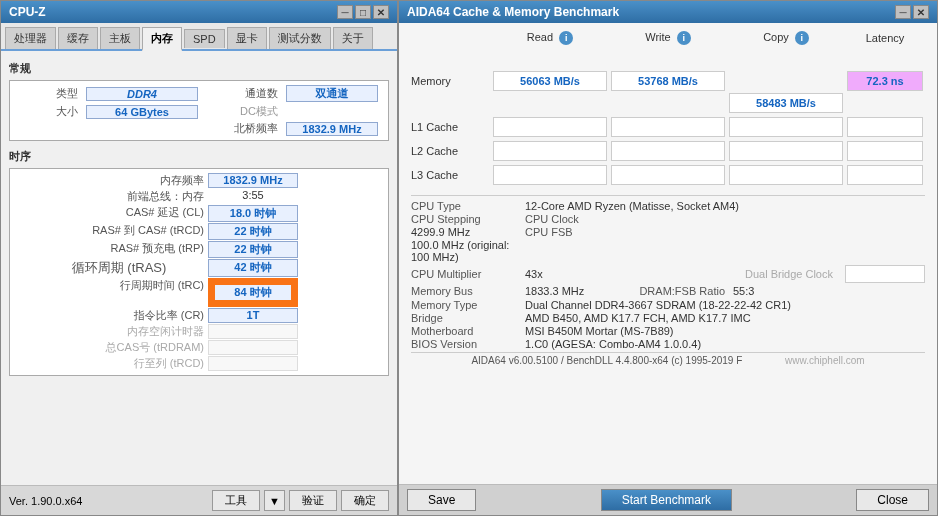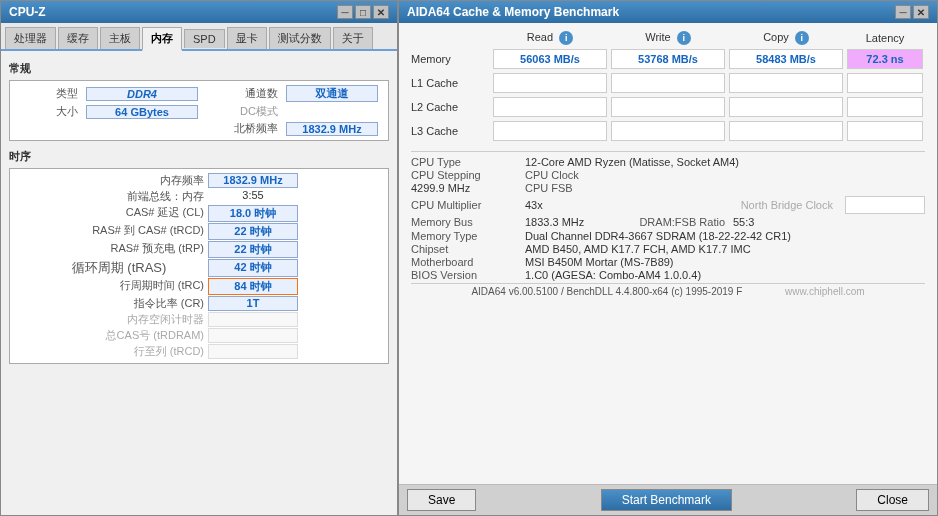--- a/index.html
+++ b/index.html
@@ -282,37 +282,48 @@
         <div style="text-align:right; color:#555; font-size:11px;">RAS# 到 CAS# (tRCD)</div>
         <div style="color:#1565c0; font-weight:bold; font-size:11px; background:#e8f0fe; border:1px solid #90a8d0; padding:0 4px; text-align:center;">22 时钟</div>
 
         <div style="text-align:right; color:#555; font-size:11px;">RAS# 预充电 (tRP)</div>
         <div style="color:#1565c0; font-weight:bold; font-size:11px; background:#e8f0fe; border:1px solid #90a8d0; padding:0 4px; text-align:center;">22 时钟</div>
 
         <div style="text-align:center; color:#555; font-size:13px;">循环周期 (tRAS)</div>
         <div style="color:#1565c0; font-weight:bold; font-size:11px; background:#e8f0fe; border:1px solid #90a8d0; padding:0 4px; text-align:center;">42 时钟</div>
 
         <div style="text-align:right; color:#555; font-size:11px;">行周期时间 (tRC)</div>
-        <div style="color:#1565c0; font-weight:bold; font-size:11px; background:#e8f0fe; border:1px solid #f97316; padding:0 4px; text-align:center;">84 时钟</div>
+        <div style="color:#1565c0; font-weight:bold; font-size:11px; background:#e8f0fe; border:7px solid #f97316; padding:0 4px; text-align:center;">84 时钟</div>
 
         <div style="text-align:right; color:#555; font-size:11px;">指令比率 (CR)</div>
         <div style="color:#1565c0; font-weight:bold; font-size:11px; background:#e8f0fe; border:1px solid #90a8d0; padding:0 4px; text-align:center;">1T</div>
 
         <div style="text-align:right; color:#aaa; font-size:11px;">内存空闲计时器</div>
         <div style="color:#aaa; font-size:11px; background:#f8f8f8; border:1px solid #ddd; padding:0 4px; text-align:center;"></div>
 
         <div style="text-align:right; color:#aaa; font-size:11px;">总CAS号 (tRDRAM)</div>
         <div style="color:#aaa; font-size:11px; background:#f8f8f8; border:1px solid #ddd; padding:0 4px; text-align:center;"></div>
 
         <div style="text-align:right; color:#aaa; font-size:11px;">行至列 (tRCD)</div>
         <div style="color:#aaa; font-size:11px; background:#f8f8f8; border:1px solid #ddd; padding:0 4px; text-align:center;"></div>
       </div>
     </div>
   </div>
 
+  <div class="cpuz-footer">
+    <div class="cpuz-footer-left">
+      <span>Ver. 1.90.0.x64</span>
+    </div>
+    <div style="display:flex; gap:4px;">
+      <button class="cpuz-footer-btn">工具</button>
+      <button class="cpuz-footer-dropdown">▼</button>
+      <button class="cpuz-footer-btn">验证</button>
+      <button class="cpuz-footer-btn">确定</button>
+    </div>
+  </div>
 </div>
 
 <div class="aida-window">
   <div class="aida-titlebar">
     <span>AIDA64 Cache &amp; Memory Benchmark</span>
     <div class="aida-titlebar-btns">
       <span>─</span>
       <span>✕</span>
     </div>
   </div>
@@ -337,21 +348,21 @@
     </div>
 
     <div style="display:grid; grid-template-columns:80px 1fr 1fr 1fr 80px; gap:0; align-items:center; margin-bottom:4px;">
       <div style="font-size:11px; color:#333;">Memory</div>
       <div style="padding:0 2px;">
         <div style="background:white; border:1px solid #ccc; height:20px; display:flex; align-items:center; padding:0 12px; font-size:11px; color:#1565c0; font-weight:bold; justify-content:center;">56063 MB/s</div>
       </div>
       <div style="padding:0 2px;">
         <div style="background:white; border:1px solid #ccc; height:20px; display:flex; align-items:center; padding:0 4px; font-size:11px; color:#1565c0; font-weight:bold; justify-content:center;">53768 MB/s</div>
       </div>
-      <div style="padding:0 2px;">
+      <div style="padding:0 2px;margin-top:44px;">
         <div style="background:white; border:1px solid #ccc; height:20px; display:flex; align-items:center; padding:0 4px; font-size:11px; color:#1565c0; font-weight:bold; justify-content:center;">58483 MB/s</div>
       </div>
       <div style="padding:0 2px;">
         <div style="background:#f0abfc; border:1px solid #ccc; height:20px; display:flex; align-items:center; padding:9px 4px; font-size:11px; color:#1565c0; font-weight:bold; justify-content:center;">72.3 ns</div>
       </div>
     </div>
 
     <div style="display:grid; grid-template-columns:80px 1fr 1fr 1fr 80px; gap:0; align-items:center; margin-bottom:4px;">
       <div style="font-size:11px; color:#333;">L1 Cache</div>
       <div style="padding:0 2px;">
@@ -406,42 +417,43 @@
 
       <div style="font-size:11px; color:#555;">CPU Type</div>
       <div style="font-size:11px; color:#333;">12-Core AMD Ryzen  (Matisse, Socket AM4)</div>
 
       <div style="font-size:11px; color:#555;">CPU Stepping</div>
 
       <div style="font-size:11px; color:#555;">CPU Clock</div>
       <div style="font-size:11px; color:#333;">4299.9 MHz</div>
 
       <div style="font-size:11px; color:#555;">CPU FSB</div>
+      <div style="font-size:11px; color:#333;">100.0 MHz  (original: 100 MHz)</div>
     </div>
 
     <div style="display:grid; grid-template-columns:110px 80px 1fr 80px; gap:1px 4px; margin-bottom:2px; align-items:center;">
       <div style="font-size:11px; color:#555;">CPU Multiplier</div>
       <div style="font-size:11px; color:#333;">43x</div>
-      <div style="font-size:11px; color:#aaa; text-align:right; padding-right:8px;">North Bridge Clock</div>
+      <div style="font-size:11px; color:#aaa; text-align:right; padding-right:8px;">Dual Bridge Clock</div>
       <div style="background:white; border:1px solid #ccc; height:18px;"></div>
     </div>
 
     <div style="display:grid; grid-template-columns:110px 100px 100px 50px; gap:1px 4px; margin-bottom:2px; align-items:center;">
       <div style="font-size:11px; color:#555;">Memory Bus</div>
       <div style="font-size:11px; color:#333;">1833.3 MHz</div>
       <div style="font-size:11px; color:#555; text-align:right; padding-right:4px;">DRAM:FSB Ratio</div>
       <div style="font-size:11px; color:#333;">55:3</div>
     </div>
 
     <div style="display:grid; grid-template-columns:110px 1fr; gap:1px 4px; margin-bottom:2px;">
 
       <div style="font-size:11px; color:#555;">Memory Type</div>
       <div style="font-size:11px; color:#333;">Dual Channel DDR4-3667 SDRAM  (18-22-22-42 CR1)</div>
 
-      <div style="font-size:11px; color:#555;">Chipset</div>
+      <div style="font-size:11px; color:#555;">Bridge</div>
       <div style="font-size:11px; color:#333;">AMD B450, AMD K17.7 FCH, AMD K17.7 IMC</div>
 
       <div style="font-size:11px; color:#555;">Motherboard</div>
       <div style="font-size:11px; color:#333;">MSI B450M Mortar (MS-7B89)</div>
 
       <div style="font-size:11px; color:#555;">BIOS Version</div>
       <div style="font-size:11px; color:#333;">1.C0  (AGESA: Combo-AM4 1.0.0.4)</div>
     </div>
 
     <div class="aida-status">

